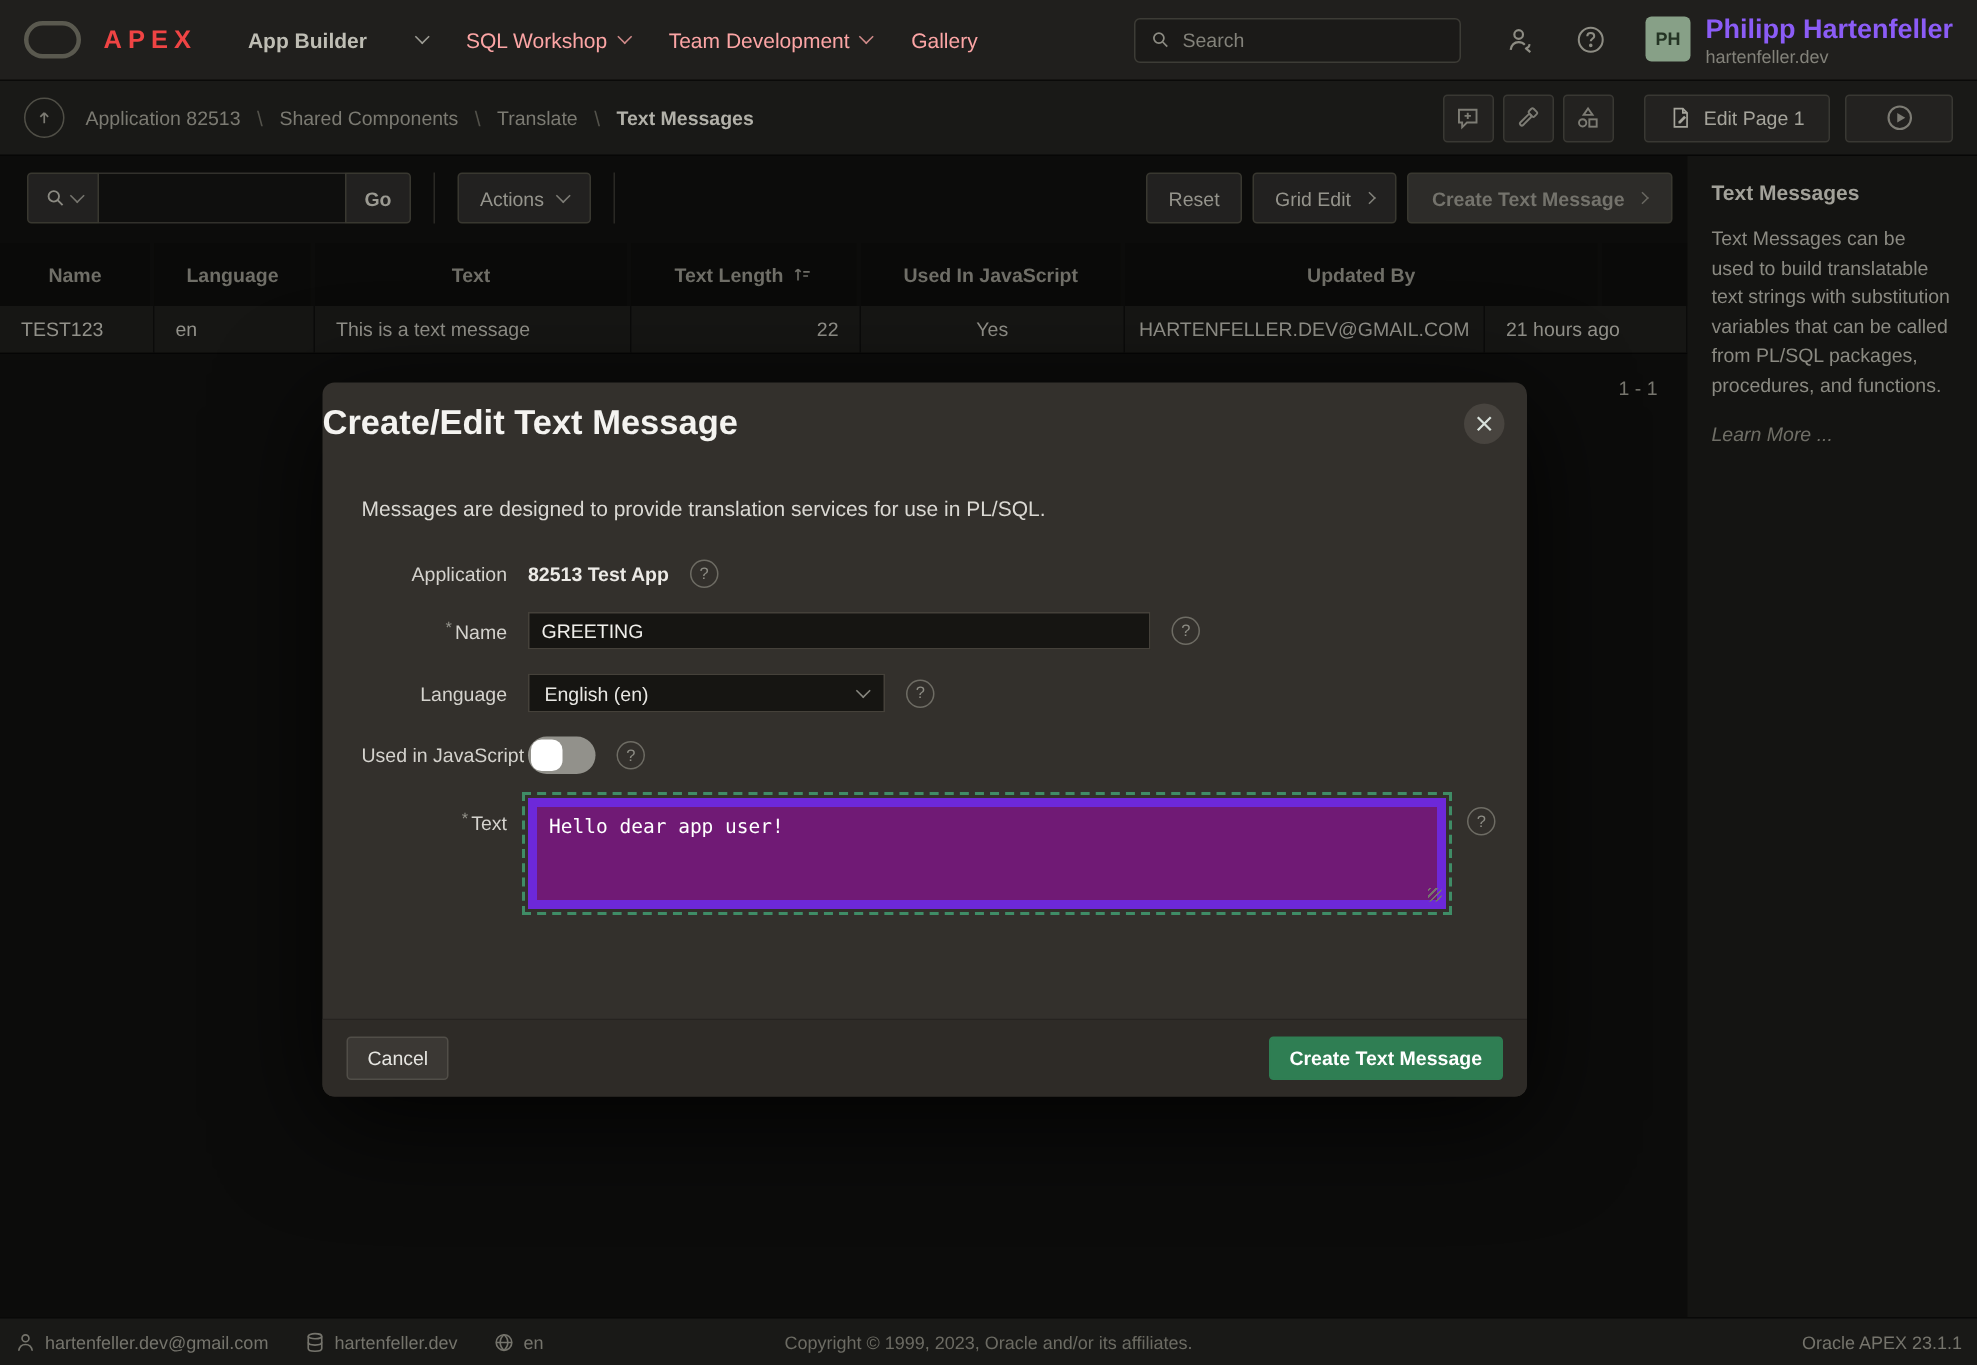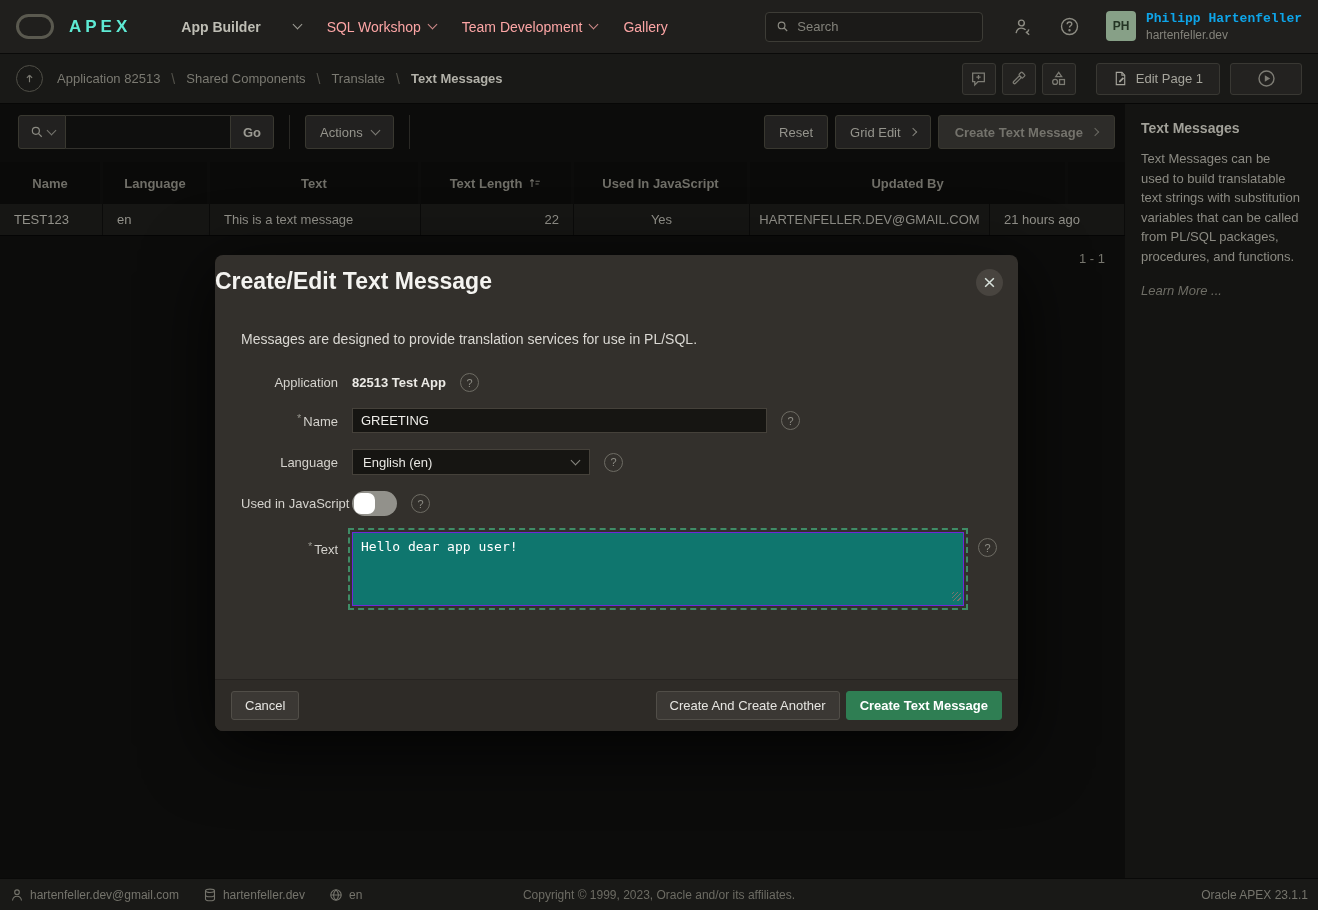--- a/index.html
+++ b/index.html
@@ -13,37 +13,37 @@
   }
   svg { display: block; }
 
   
   .app-header {
     position: absolute; top: 0; left: 0; right: 0; height: 54px;
     background: #201f1d; border-bottom: 1px solid #0a0a09;
     display: flex; align-items: center; padding: 0 16px;
   }
   .logo-mark { width: 38px; height: 25px; border: 3px solid #5a594f; border-radius: 13px; margin-right: 15px; }
-  .brand { font-size: 17px; font-weight: bold; letter-spacing: 4px; color: #5eead4; margin-right: 24px; }
+  .brand { font-size: 17px; font-weight: bold; letter-spacing: 4px; color: #ef4444; margin-right: 8px; }
   .nav-item { display: flex; align-items: center; gap: 8px; color: #fca5a5; font-size: 14px; margin-left: 26px; cursor: pointer; white-space: nowrap; }
   .nav-item.active { color: #bebdb4; font-weight: bold; gap: 33px; }
   .chev { width: 7px; height: 7px; border-right: 1.5px solid currentColor; border-bottom: 1.5px solid currentColor; transform: rotate(45deg); margin-top: -4px; opacity: .8; }
   .hdr-search {
     margin-left: auto; width: 218px; height: 30px; background: #1b1a18;
     border: 1px solid #3d3c36; border-radius: 4px;
     display: flex; align-items: center; padding: 0 10px; gap: 8px; color: #8c8b82;
   }
   .hdr-search input { background: transparent; border: none; outline: none; color: #b5b4ac; font-size: 13px; width: 100%; font-family: inherit; }
   .hdr-search input::placeholder { color: #83827a; }
   .hdr-icon { color: #8d8c83; }
   .admin-ic { margin-left: 30px; }
   .help-ic { margin-left: 26px; }
   .user-chip { display: flex; align-items: center; gap: 10px; margin-left: 26px; }
   .avatar { width: 30px; height: 30px; border-radius: 4px; background: #87a087; color: #243424; font-weight: bold; font-size: 12px; display: flex; align-items: center; justify-content: center; }
-  .user-name { font-size: 13px; color: #0ea5e9; font-weight: bold; line-height: 1.3; font-family: Liberation Mono, monospace; }
+  .user-name { font-size: 18px; color: #8b5cf6; font-weight: bold; line-height: 1.3; }
   .user-ws { font-size: 12px; color: #83827a; font-weight: normal; }
 
   
   .crumb-bar {
     position: absolute; top: 54px; left: 0; right: 0; height: 50px;
     background: #191917; border-bottom: 1px solid #070706;
     display: flex; align-items: center; padding: 0 16px;
   }
   .up-btn { width: 27px; height: 27px; border: 1px solid #504f47; border-radius: 50%; color: #7b7a72; display: flex; align-items: center; justify-content: center; margin-right: 14px; background: transparent; cursor: pointer; }
   .crumb { font-size: 13px; color: #7b7a72; cursor: pointer; }
@@ -111,21 +111,21 @@
   .app-value { font-weight: bold; color: #eceae6; font-size: 13px; }
   .qicon { width: 19px; height: 19px; flex: none; border-radius: 50%; border: 1px solid #6e6c64; color: #8d8c84; font-size: 11px; display: flex; align-items: center; justify-content: center; margin-left: 14px; cursor: pointer; }
   .frow.top .qicon { margin-top: 6px; }
   .text-input { width: 415px; height: 25px; background: #161512; border: 1px solid #45413a; color: #efeeea; font-size: 13px; padding: 0 8px; outline: none; font-family: inherit; }
   .select-box { width: 238px; height: 26px; background: #161512; border: 1px solid #45413a; display: flex; align-items: center; padding: 0 10px; color: #e8e7e3; font-size: 13px; cursor: pointer; }
   .select-box .chev { margin-left: auto; color: #a5a49c; }
   .toggle { width: 45px; height: 25px; border-radius: 13px; background: #92918b; position: relative; cursor: pointer; flex: none; }
   .knob { position: absolute; left: 2px; top: 2px; width: 21px; height: 21px; border-radius: 7px; background: #ffffff; }
   .textarea-wrap { position: relative; }
   .msg-textarea {
-    width: 612px; height: 74px; background: #0f766e; border: 1px solid #6d28d9;
+    width: 612px; height: 74px; background: #701a75; border: 6px solid #6d28d9;
     outline: 2px dashed #3f8c66; outline-offset: 2px;
     color: #ffffff; font-family: "DejaVu Sans Mono", monospace; font-size: 13px;
     padding: 6px 8px; resize: none; display: block;
   }
   .resize-handle { position: absolute; right: 3px; bottom: 5px; width: 9px; height: 9px;
     background: repeating-linear-gradient(-45deg, transparent 0 2px, #76756d 2px 3px); }
   .modal-footer {
     position: absolute; left: 0; right: 0; bottom: 0; height: 52px; background: #2e2b27;
     border-top: 1px solid #262320; border-radius: 0 0 8px 8px;
     display: flex; align-items: center; padding: 0 16px;
@@ -354,21 +354,20 @@
         <textarea class="msg-textarea" style="">Hello dear app user!</textarea>
         <span class="resize-handle"></span>
       </div>
       <div class="qicon">?</div>
     </div>
   </div>
 
   <div class="modal-footer">
     <button class="btn btn-dim">Cancel</button>
     <div class="btn-group">
-      <button class="btn btn-dim">Create And Create Another</button>
       <button class="btn btn-hot">Create Text Message</button>
     </div>
   </div>
 </div>
 
 <div class="footer-bar">
   <div class="copyright">Copyright © 1999, 2023, Oracle and/or its affiliates.</div>
   <div class="foot-item">
     <svg width="14" height="14" viewBox="0 0 14 14" fill="none" stroke="currentColor" stroke-width="1.1">
         <circle cx="7" cy="4.2" r="2.3"></circle>

